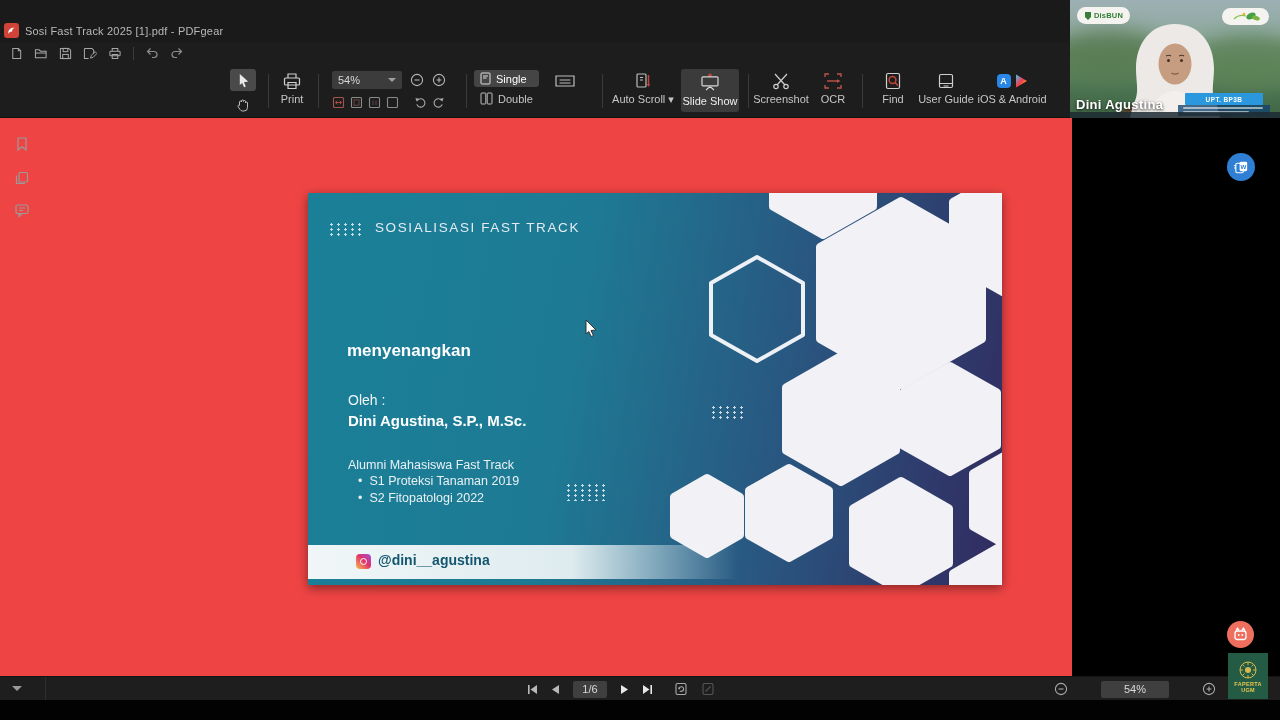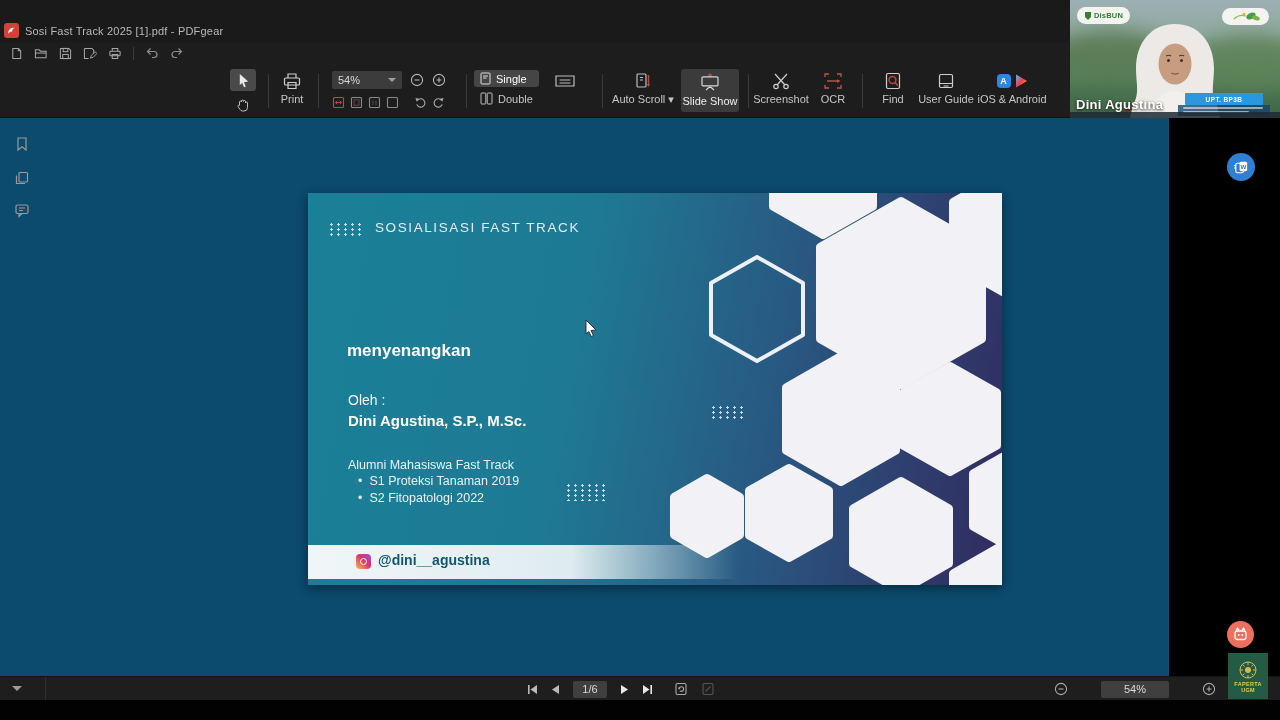--- a/index.html
+++ b/index.html
@@ -33,21 +33,21 @@
   .btn-sel { background:#4a4a4a; border-radius:3px; }
   .view-row { display:flex; align-items:center; gap:5px; padding:2px 6px; border-radius:3px; }
   .view-row.sel { background:#454545; color:#fff; }
   .zoom-select { width:70px; height:18px; background:#3c3c3c; border-radius:2px; display:flex;
     align-items:center; justify-content:space-between; padding:0 6px; color:#d8d8d8; font-size:11px; }
   .chev-down { width:0; height:0; border-left:4px solid transparent; border-right:4px solid transparent;
     border-top:4px solid #9f9f9f; }
   .slide-show-box { background:#3b3b3b; border-radius:3px; padding:4px 8px 5px; }
 
   
-  .content { position:absolute; left:0; top:118px; width:1169px; height:558px; background:#0c4a6e; }
+  .content { position:absolute; left:0; top:118px; width:1072px; height:558px; background:#ef4444; }
   .side-icon { position:absolute; left:14px; color:#9a9a9a; }
 
   
   .slide { position:absolute; left:308px; top:75px; width:694px; height:392px; overflow:hidden;
     background:linear-gradient(100deg,#1a8098 0%,#1e7a94 38%,#295680 68%,#322a5f 100%);
     box-shadow:0 3px 10px rgba(0,0,0,.45); }
   .slide svg.hexes { position:absolute; inset:0; }
   .dots { position:absolute;
     background-image:radial-gradient(circle,rgba(255,255,255,.75) 1px,transparent 1.3px);
     background-size:7px 5px; }

